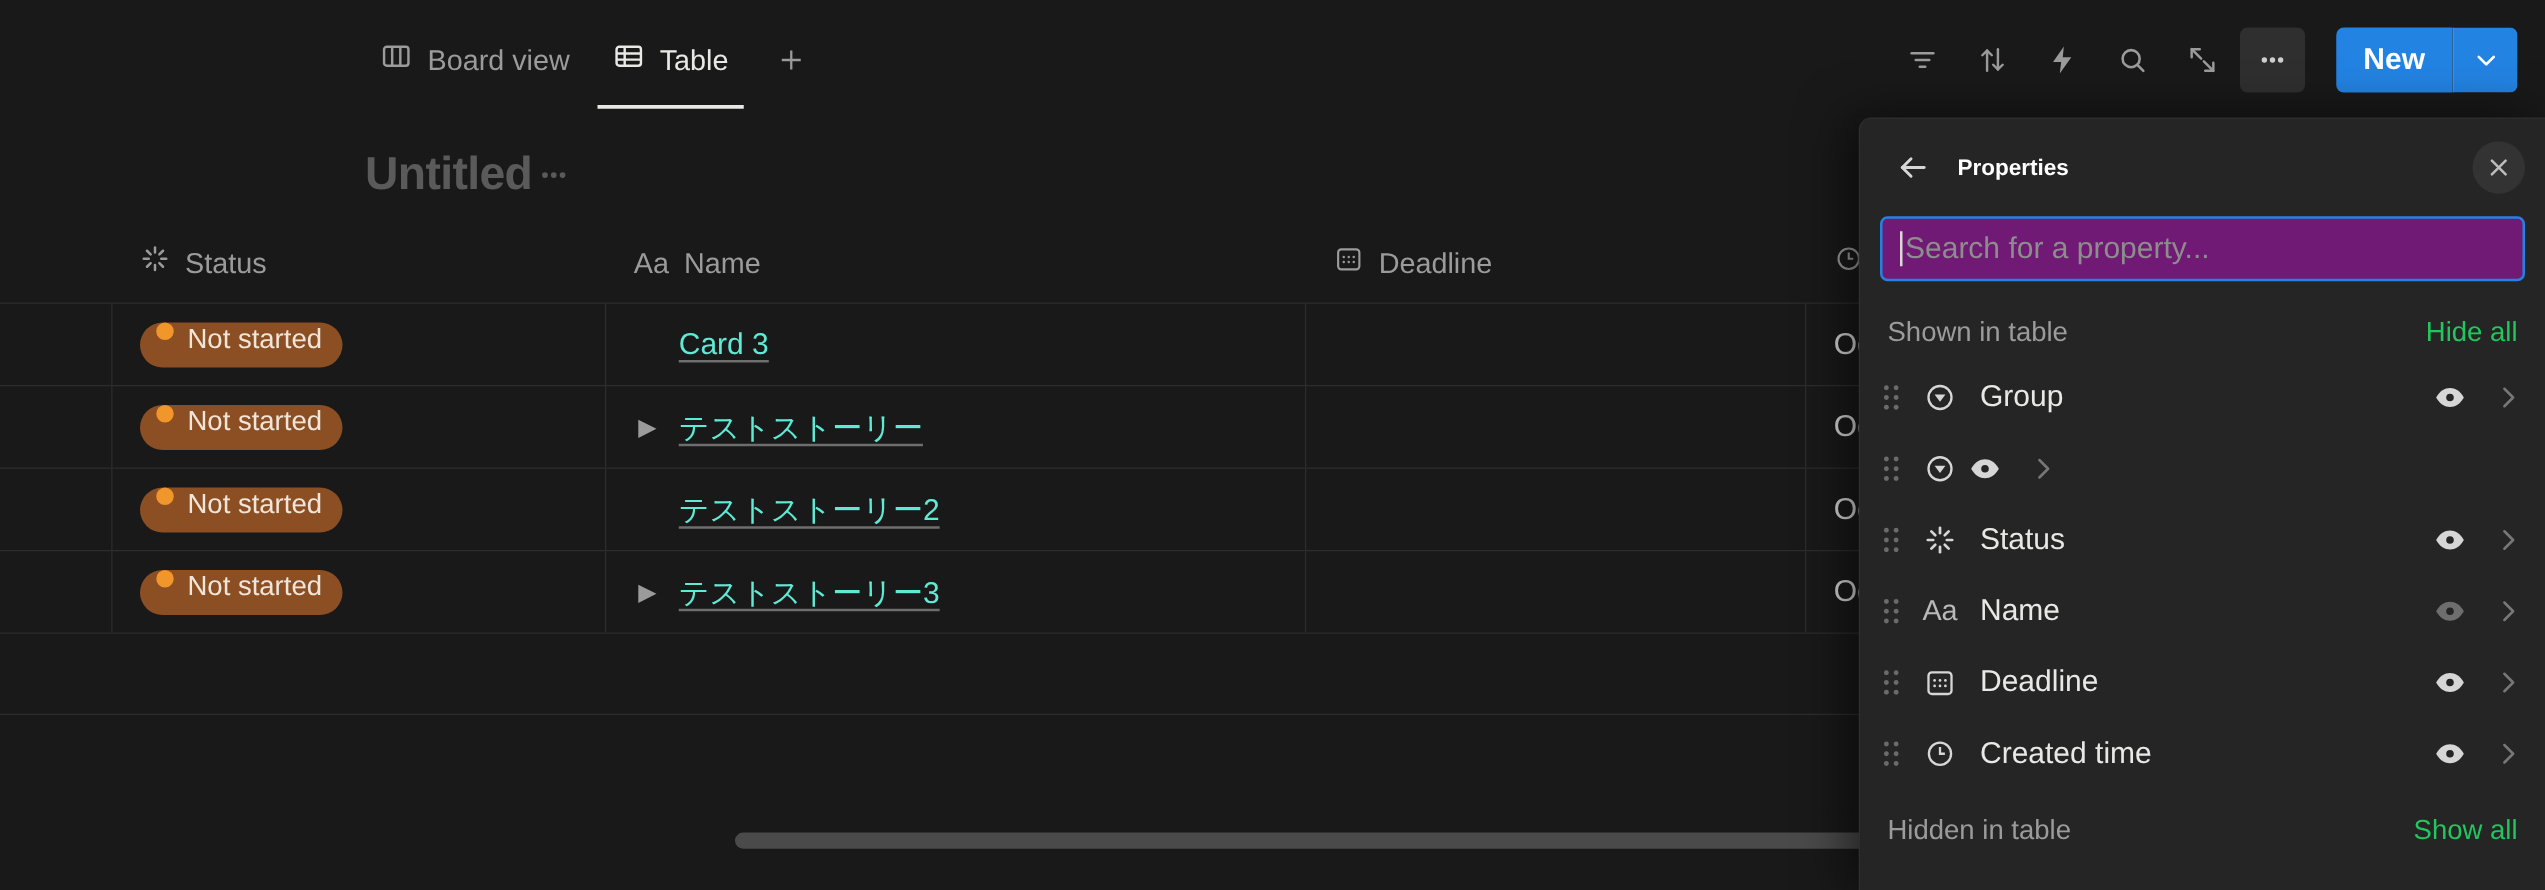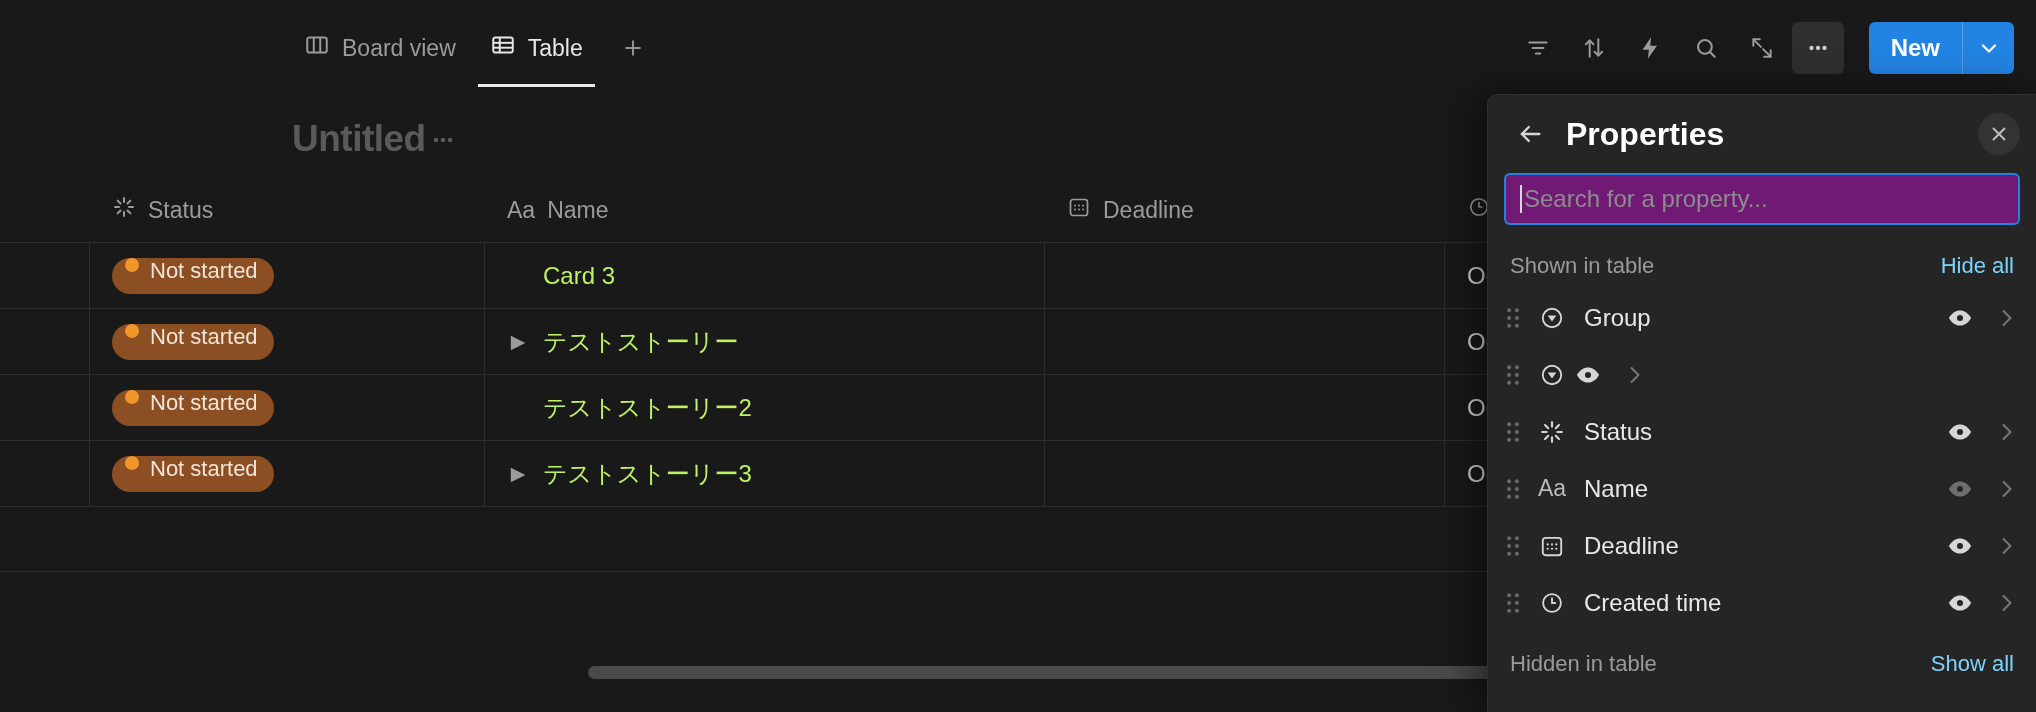--- a/index.html
+++ b/index.html
@@ -82,21 +82,21 @@
     height:36px; padding:0 16px 0 13px; font-size:22px; white-space:nowrap;
   }
   .pill .dot { width:14px; height:14px; border-radius:50%; background:#f0962a; flex:0 0 auto; }
   .name-cell { gap:14px; }
   .caret-toggle {
     width:22px; display:flex; align-items:center; justify-content:center;
     color:#9b9b9b; font-size:19px; cursor:pointer; flex:0 0 auto;
   }
   .caret-spacer { width:22px; flex:0 0 auto; }
   .name-text {
-    color:#bef264; font-size:24px; 
+    color:#5eead4; font-size:24px; text-decoration:underline;
     text-underline-offset:5px; text-decoration-color:#6e6e6e; cursor:pointer;
     white-space:nowrap;
   }
   .time-text { color:#d4d4d4; font-size:24px; white-space:nowrap; overflow:hidden; }
 
   .new-row {
     position:absolute; left:0; top:510px; width:2036px; height:62px;
     display:flex; align-items:center; border-bottom:1px solid #2d2d2d;
   }
 
@@ -109,41 +109,41 @@
 
   
   .panel {
     position:absolute; left:1488px; top:95px; width:548px; height:617px;
     background:#252525; border-radius:9px 0 0 0;
     box-shadow:0 0 0 1px #2f2f2f, -10px 0 40px rgba(0,0,0,.55);
     overflow:hidden;
   }
   .panel-head { display:flex; align-items:center; height:78px; padding:0 20px; position:relative; }
   .panel-back { width:44px; height:44px; display:flex; align-items:center; justify-content:center; color:#d6d6d6; cursor:pointer; border-radius:5px; }
-  .panel-title { color:#fff; font-size:32px; font-weight:700; margin-left:14px; }
+  .panel-title { color:#fff; font-size:18px; font-weight:700; margin-left:14px; }
   .panel-close {
     position:absolute; right:16px; top:50%; transform:translateY(-50%);
     width:42px; height:42px; border-radius:50%;
     background:#333; color:#bdbdbd;
     display:flex; align-items:center; justify-content:center; cursor:pointer;
   }
   .search-wrap { padding:0 16px; }
   .search-box {
     height:52px; background:#701a75; border:2px solid #2383e2; border-radius:6px;
     display:flex; align-items:center; padding:0 14px; position:relative;
   }
   .caret-bar { width:2px; height:28px; background:#d8d8d8; margin-right:2px; }
   .search-ph { color:#8d8d8d; font-size:24px; }
 
   .section-head {
     display:flex; justify-content:space-between;
     padding:28px 22px 10px 22px;
   }
   .section-title { color:#9b9b9b; font-size:22px; }
-  .section-action { color:#7dd3fc; font-size:22px; cursor:pointer; }
+  .section-action { color:#22c55e; font-size:22px; cursor:pointer; }
 
   .prop-row { display:flex; align-items:center; height:57px; padding:0 18px 0 8px; cursor:pointer; }
   .drag-handle {
     width:34px; display:flex; align-items:center; justify-content:center;
     color:#6b6b6b; cursor:grab; flex:0 0 auto;
   }
   .prop-icon {
     width:44px; display:flex; align-items:center; justify-content:center;
     color:#d6d6d6; flex:0 0 auto;
   }

